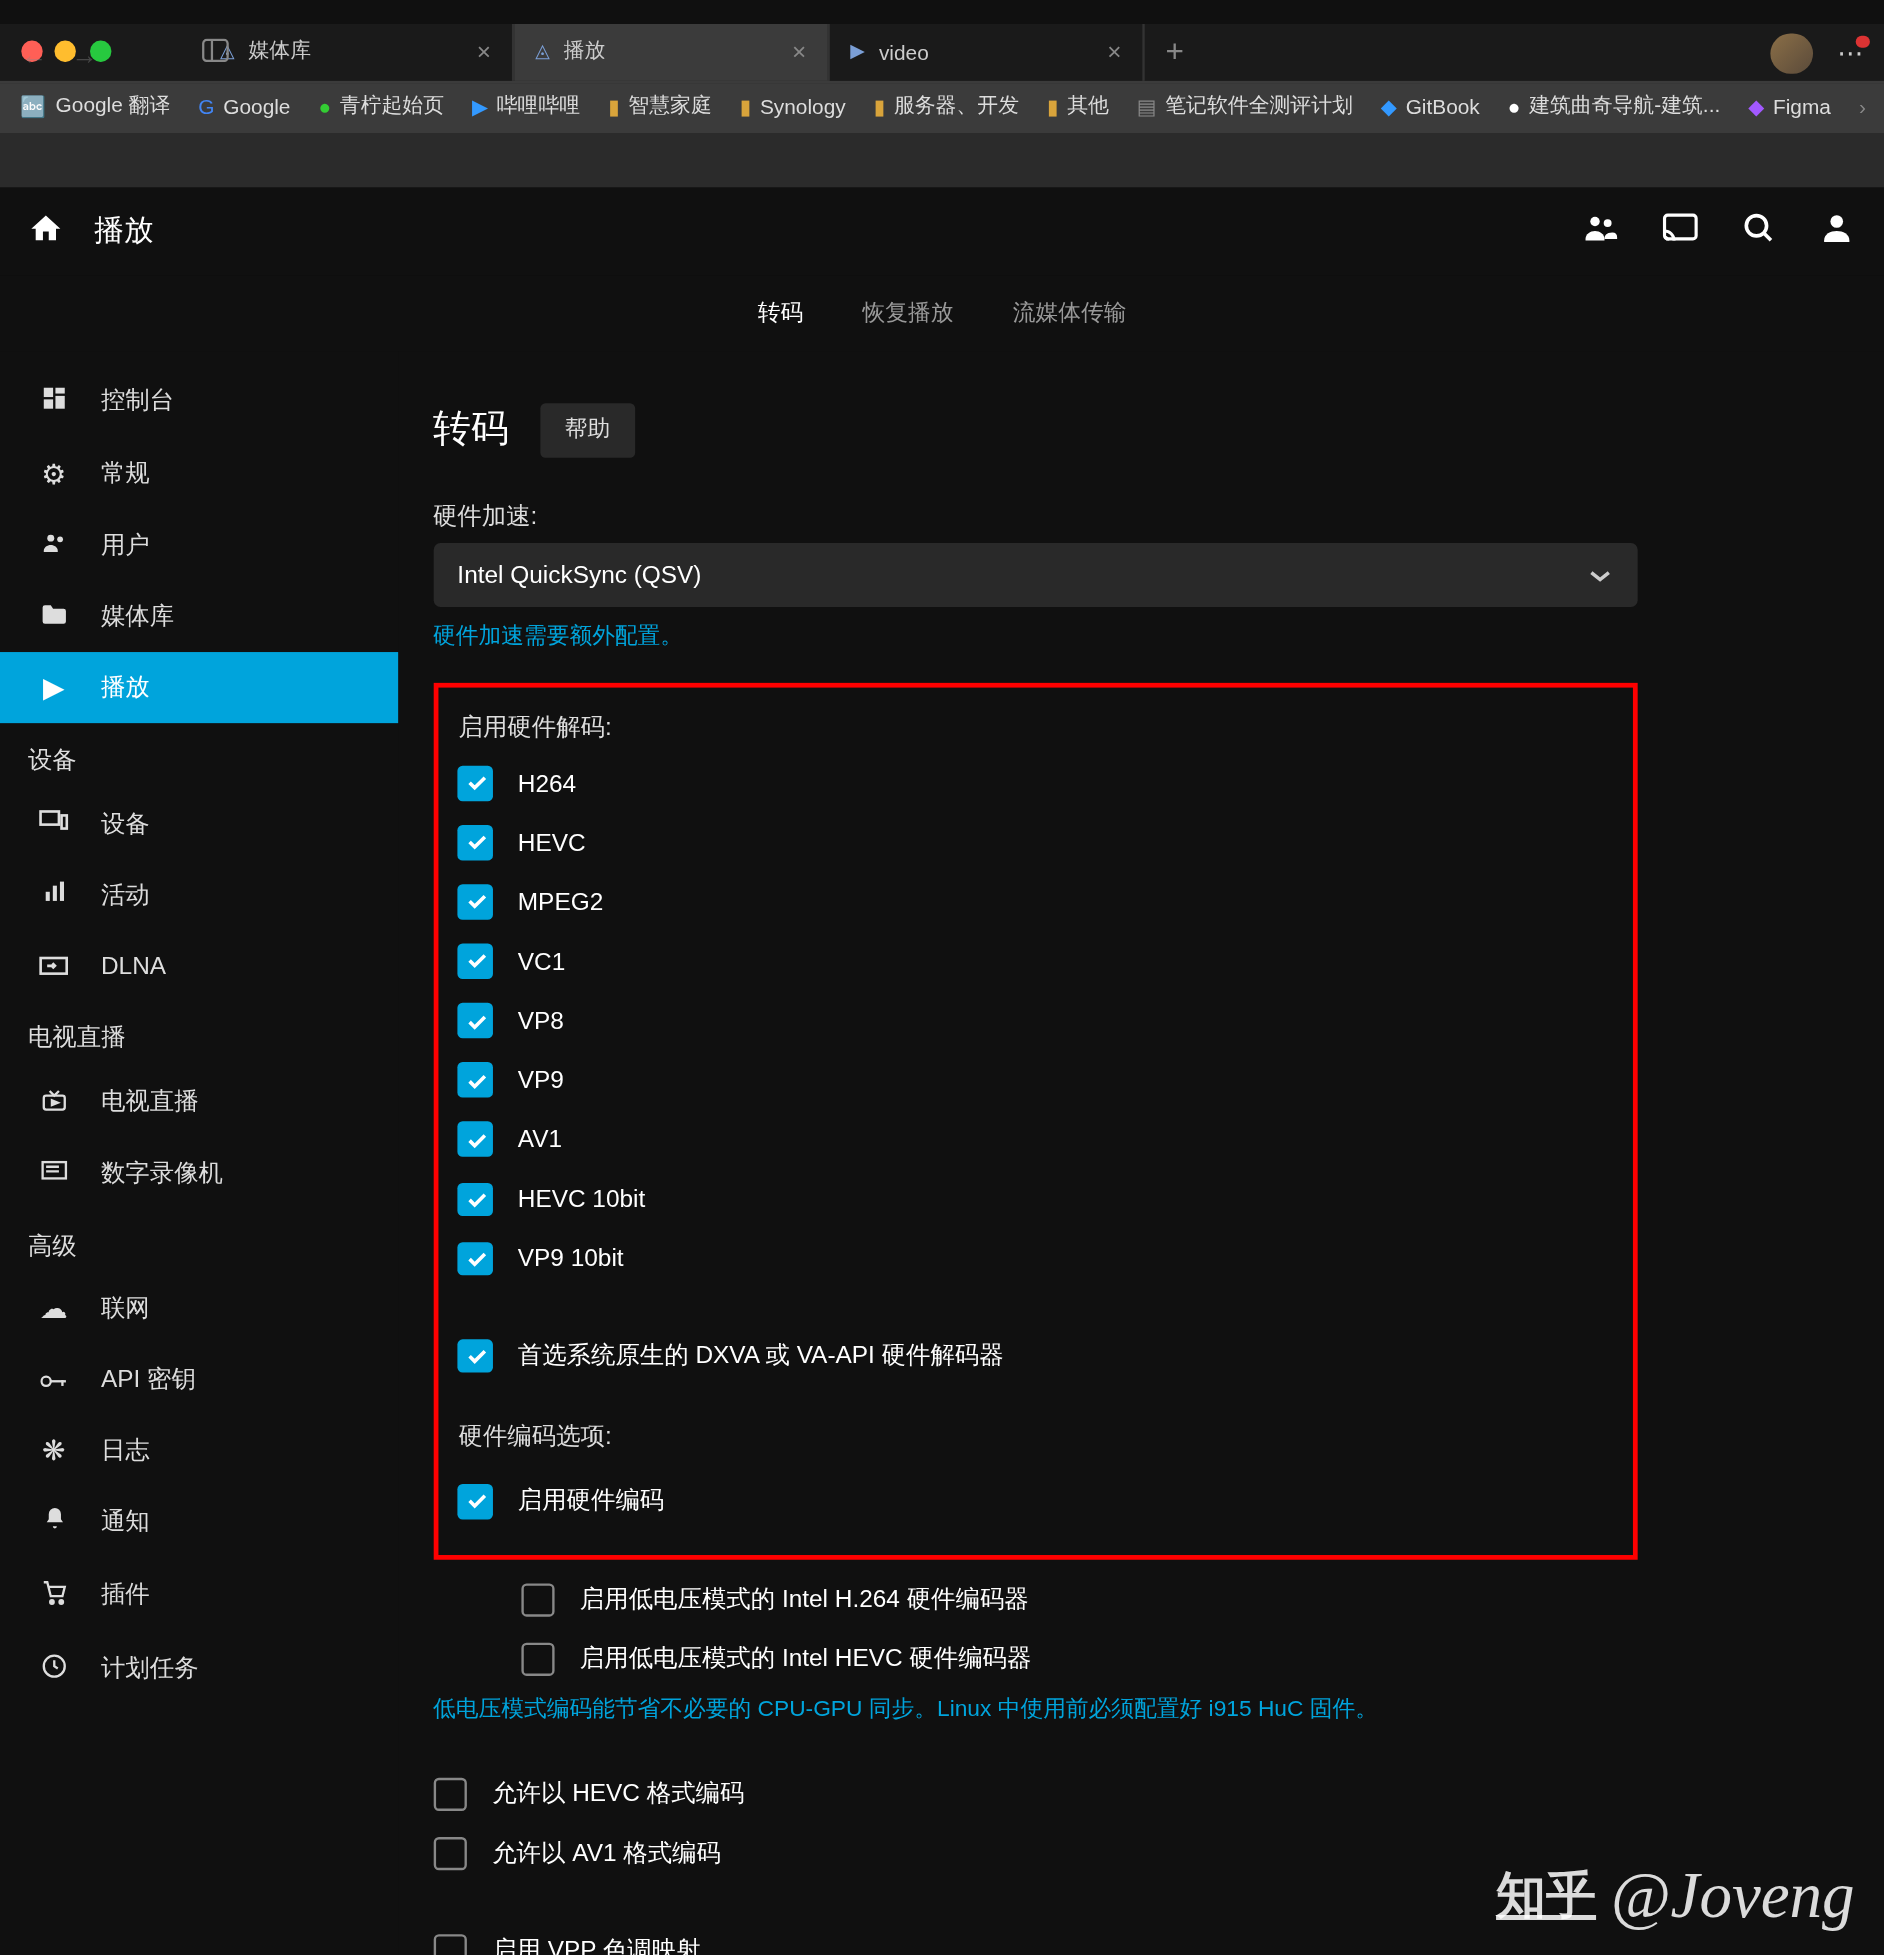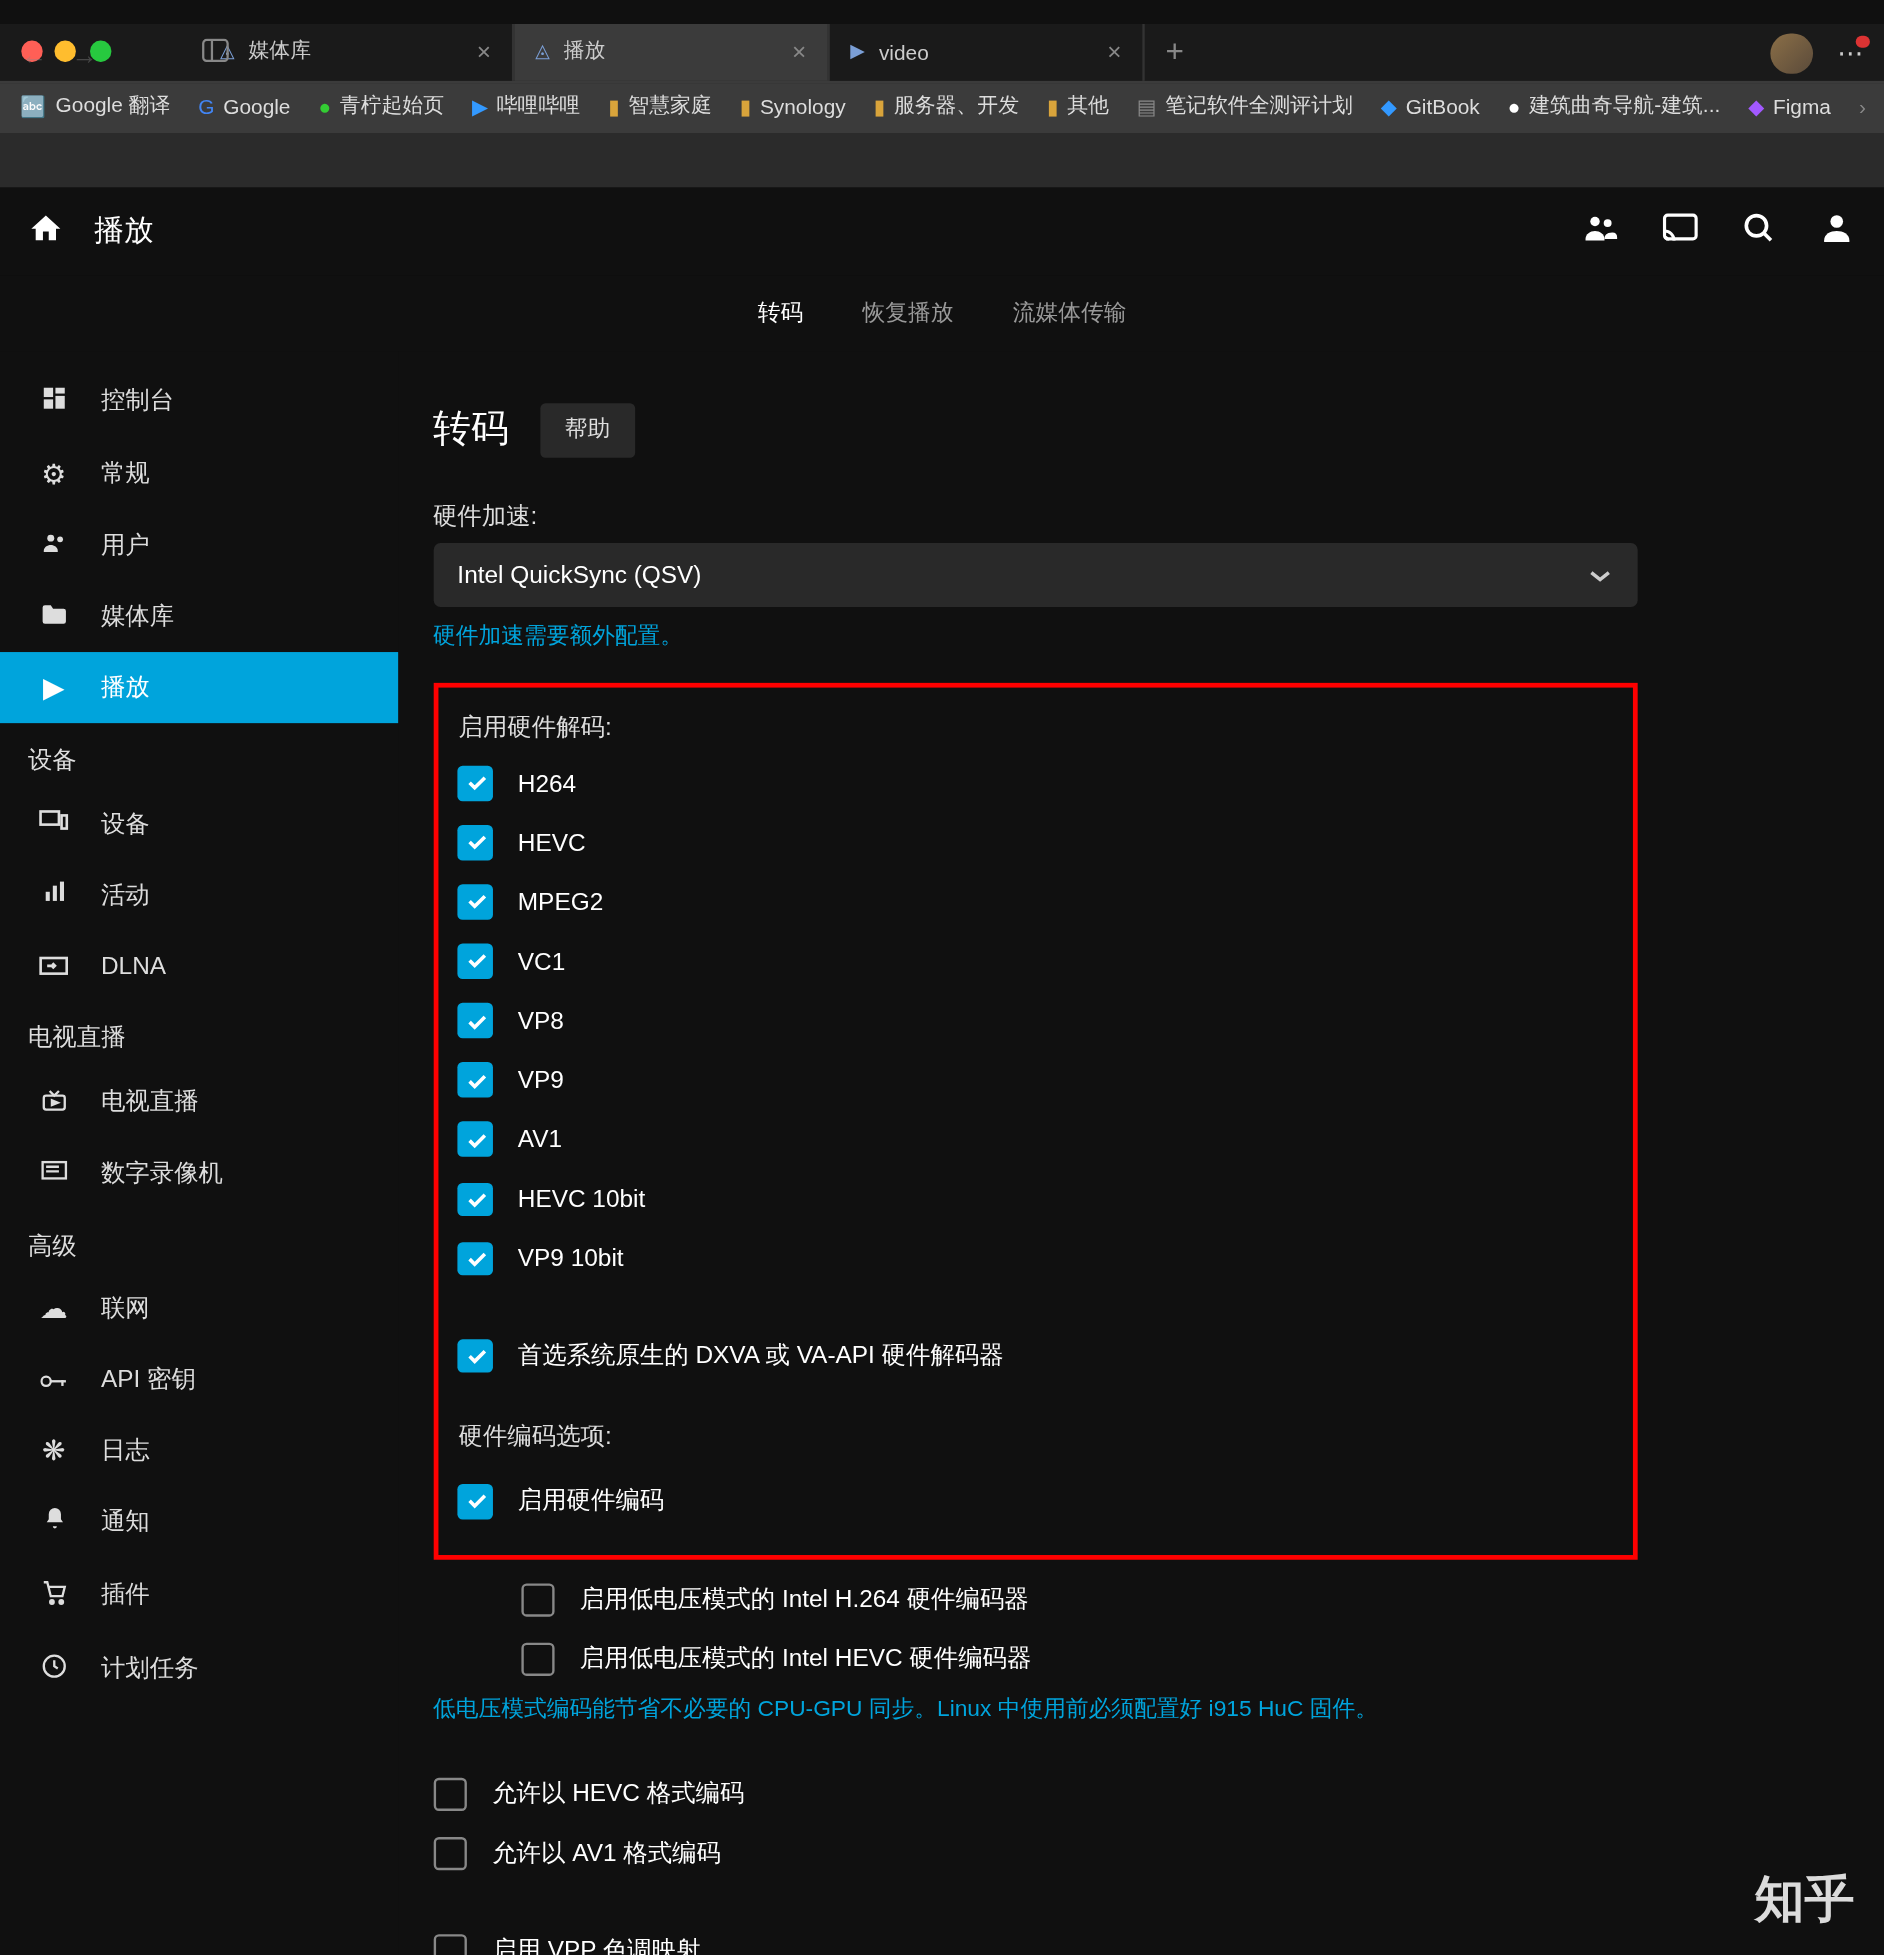--- a/index.html
+++ b/index.html
@@ -243,21 +243,21 @@
   right: 29.4px;
   font-size: 65px;
   color: rgba(255,255,255,0.85);
   font-style: italic;
   font-family: Georgia, serif;
   pointer-events: none;
   display: flex;
   align-items: center;
   gap: 14.7px;
 }
-.wm-logo { font-size: 50px; font-weight: bold; font-style: normal; font-family: sans-serif; }
+.wm-logo { font-size: 50px; font-weight: bold; font-style: normal; font-family: sans-serif; text-decoration: underline; }
 </style>
 </head>
 <body>
 
 <div class="scaled">
 
 <div class="browser-chrome">
   <div class="tabs-row">
     <div class="window-controls" style="position:absolute;left:0;top:0;height:23.6px;padding-left:8.8px;background:transparent;">
       <div class="traffic-light tl-red"></div>
@@ -657,14 +657,15 @@
       <span>启用 VPP 色调映射</span>
     </div>
 
   </div>
 </div>
 
 </div>
 
 <div class="watermark">
   <span class="wm-logo">知乎</span>
+  <span>@Joveng</span>
 </div>
 
 
 </body></html>

